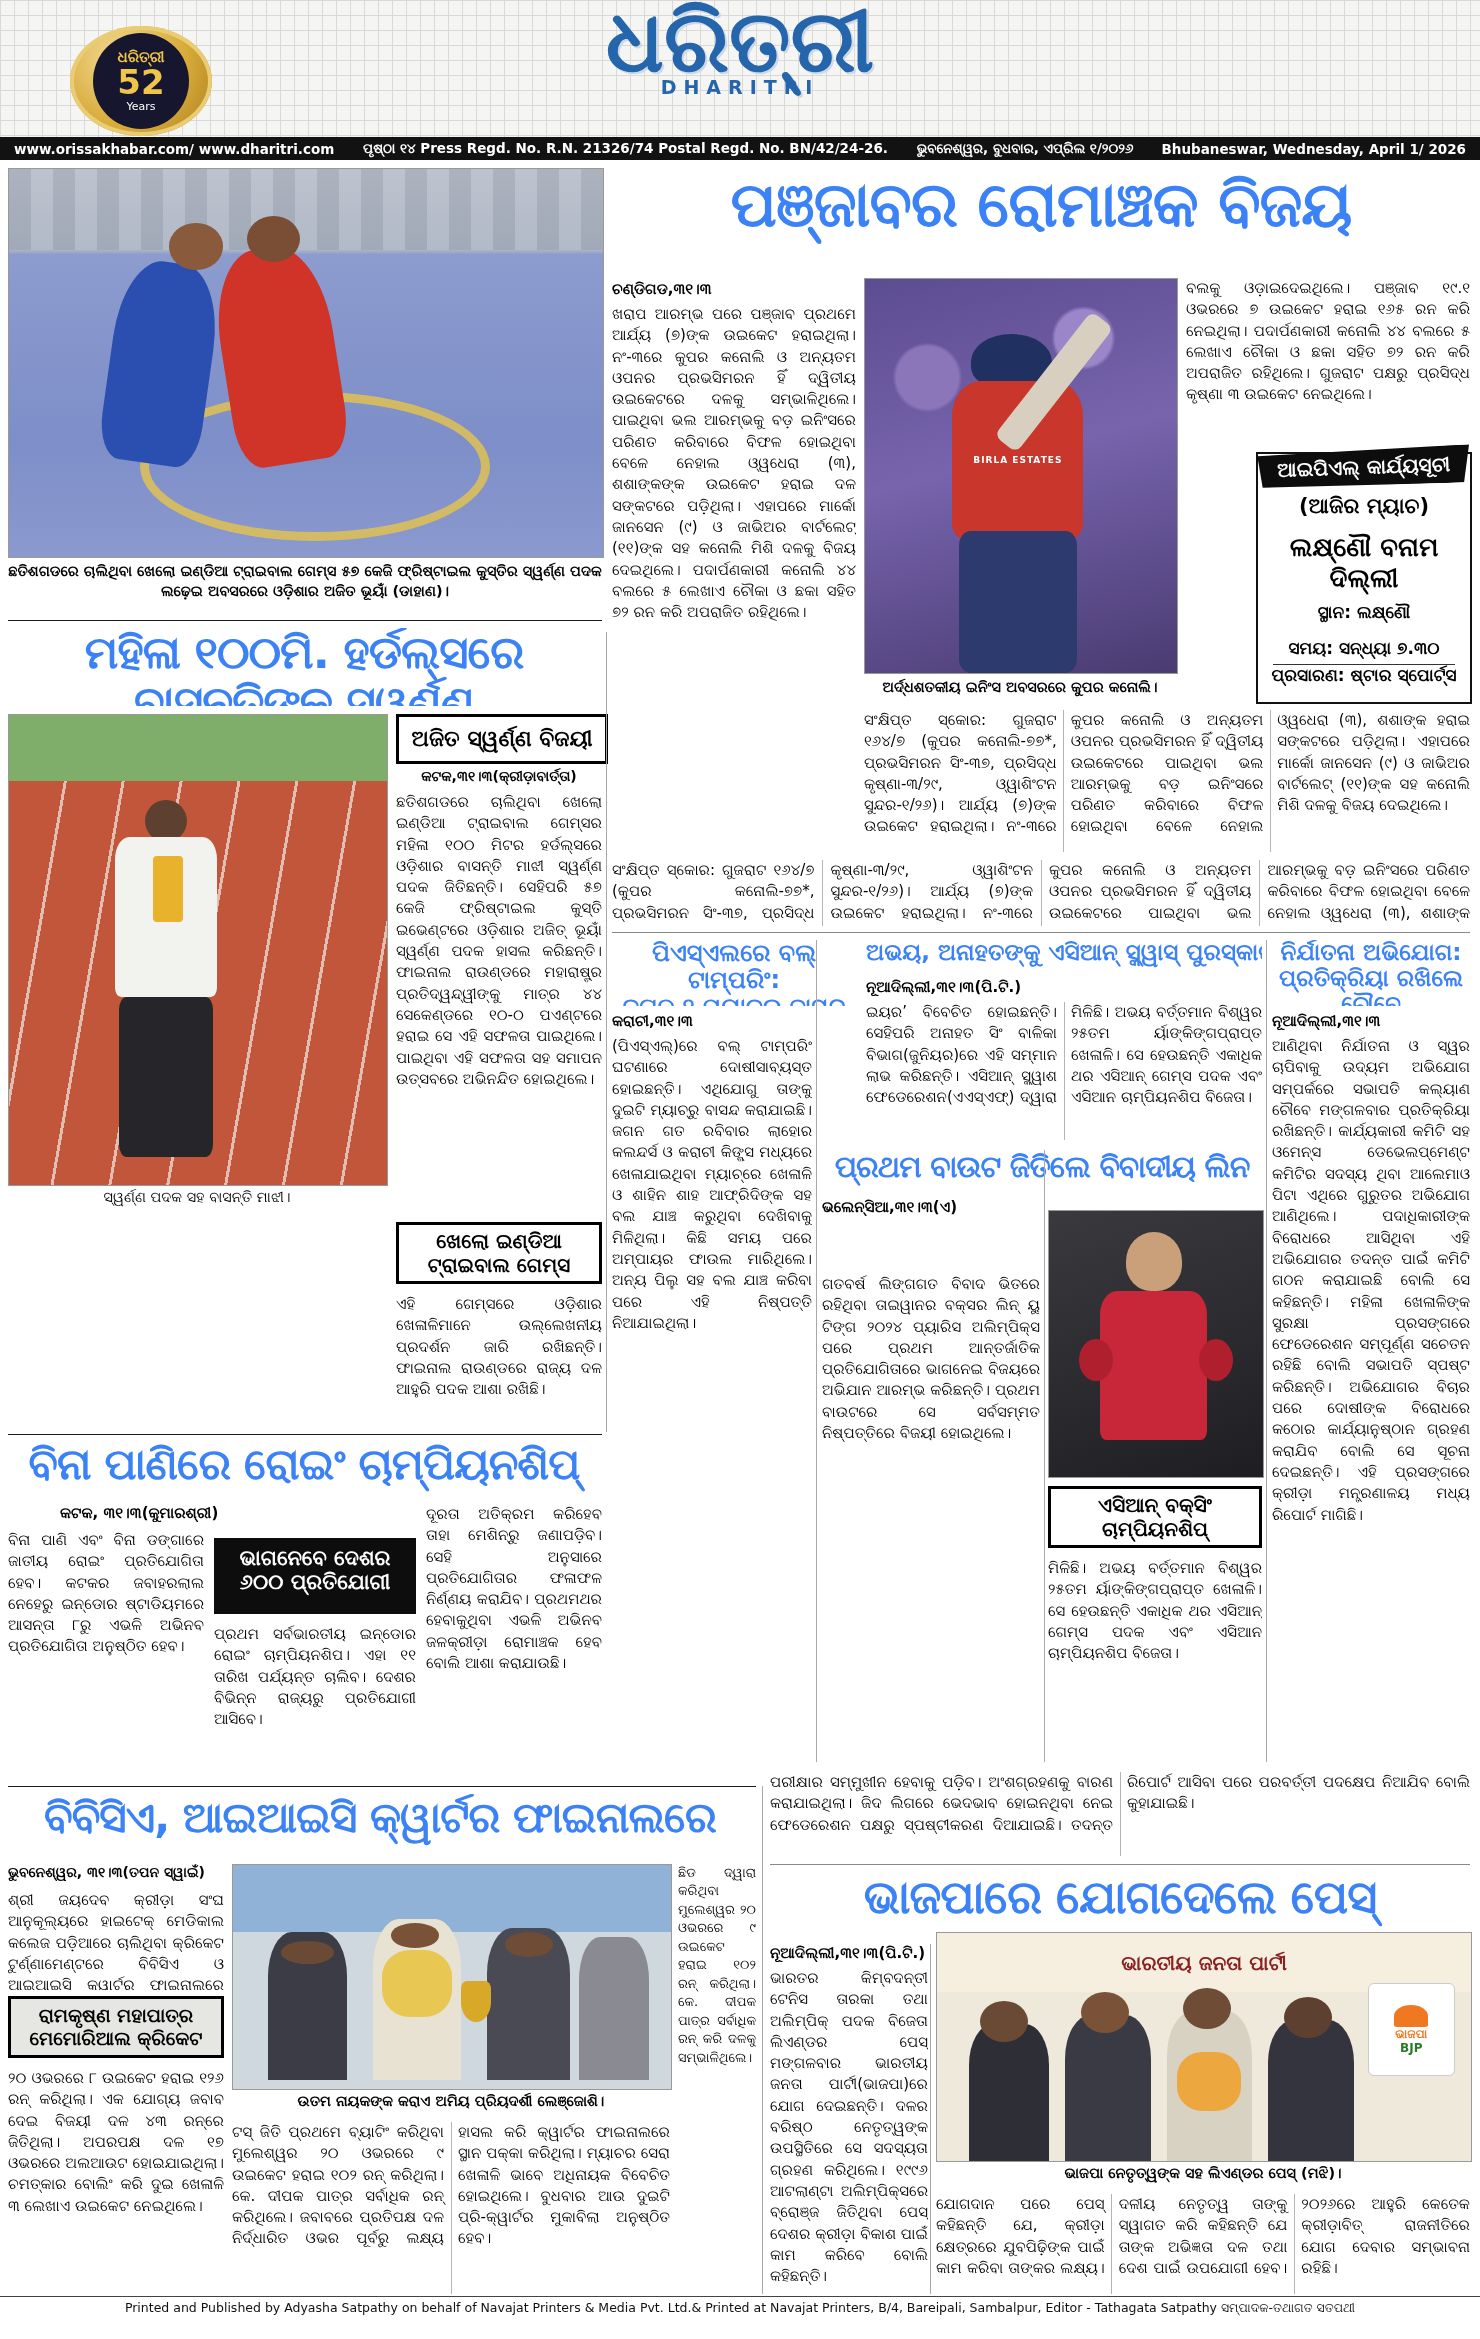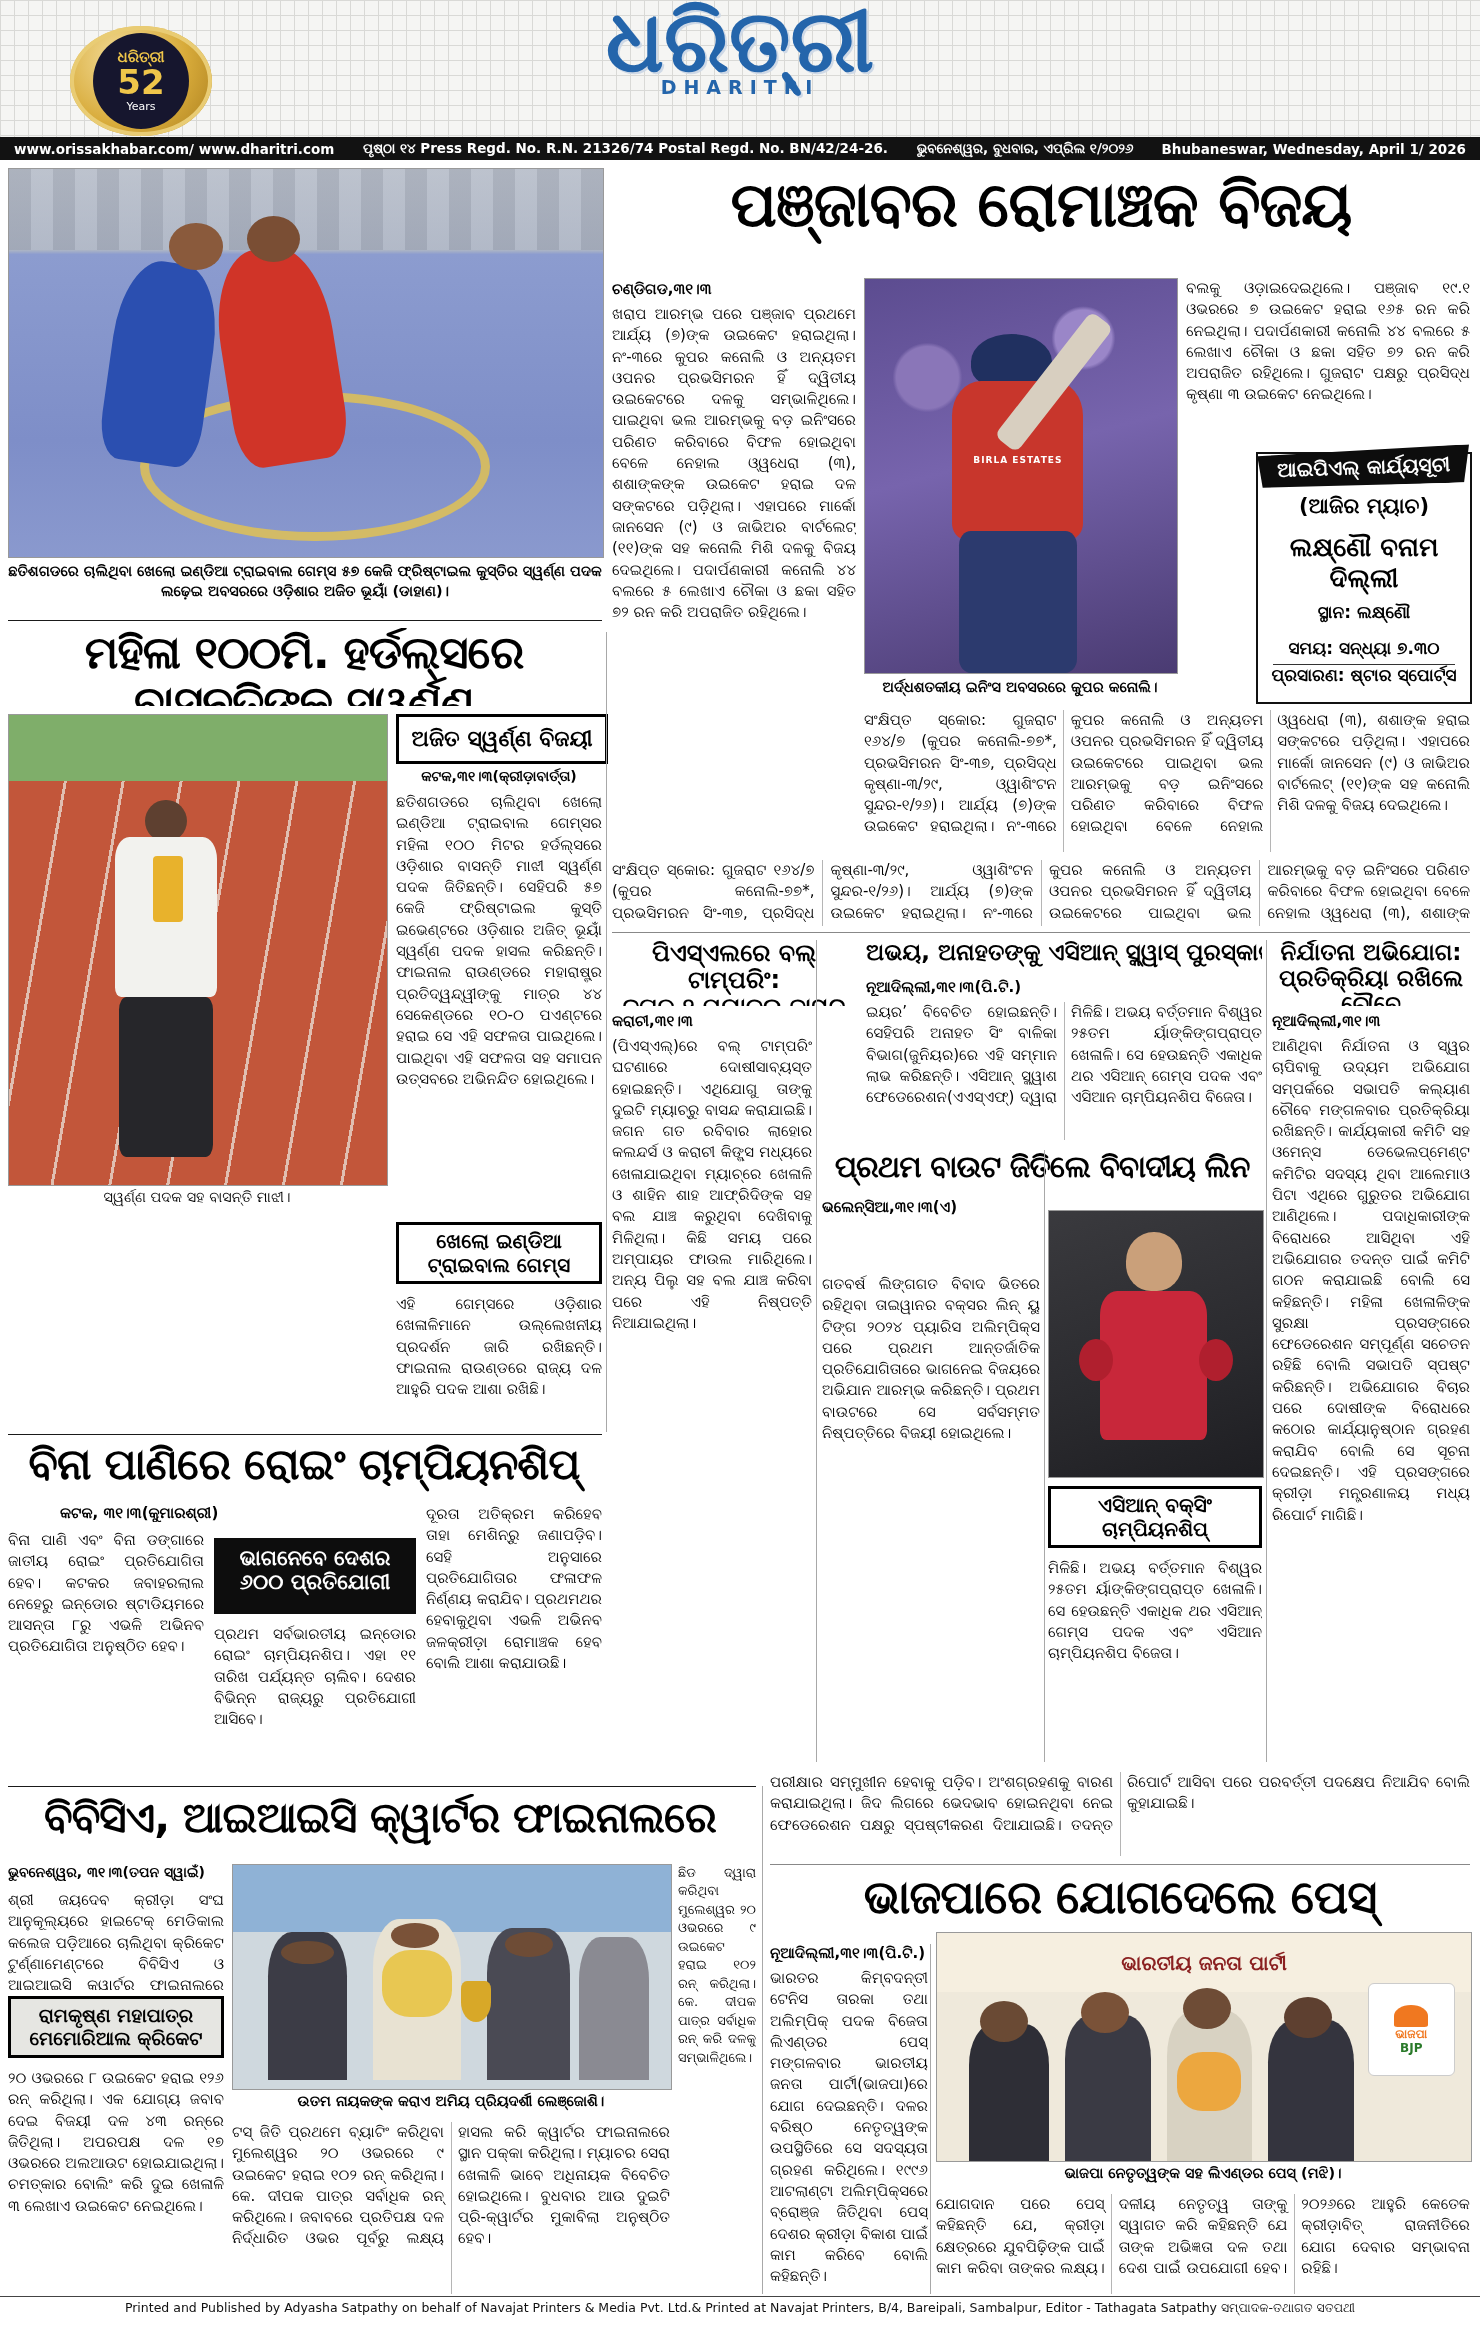--- a/index.html
+++ b/index.html
@@ -1,19 +1,19 @@
 <!DOCTYPE html>
 <html><head>
 <meta charset="utf-8">
 <style>
   html,body{margin:0;padding:0}
   body{width:1480px;height:2339px;position:relative;background:#ffffff;
        font-family:"DejaVu Sans","Liberation Sans",sans-serif;color:#000;overflow:hidden}
   .abs{position:absolute}
-  .hl{position:absolute;font-weight:bold;color:#000000;text-align:center;line-height:1.12;letter-spacing:-1px;overflow:hidden}
+  .hl{position:absolute;font-weight:bold;color:#3b82f6;text-align:center;line-height:1.12;letter-spacing:-1px;overflow:hidden}
   .dl{position:absolute;font-weight:bold;font-size:15px;white-space:nowrap;overflow:hidden}
   .bd{position:absolute;font-size:15px;line-height:1.42;text-align:justify;overflow:hidden;word-break:break-word}
   .cap{position:absolute;font-size:14.5px;font-weight:bold;line-height:1.35;text-align:center;overflow:hidden}
   .vr{position:absolute;width:1px;background:#a8a8a8}
   .hr{position:absolute;height:1px;background:#1a1a1a}
   .photo{position:absolute;overflow:hidden}
   .c2{column-count:2;column-gap:14px;column-rule:1px solid #b5b5b5}
   .c3{column-count:3;column-gap:14px;column-rule:1px solid #b5b5b5}
   .c4{column-count:4;column-gap:16px;column-rule:1px solid #b5b5b5}
   .bbox{position:absolute;border:3px solid #000;background:#fff;font-weight:bold;text-align:center;overflow:hidden}

